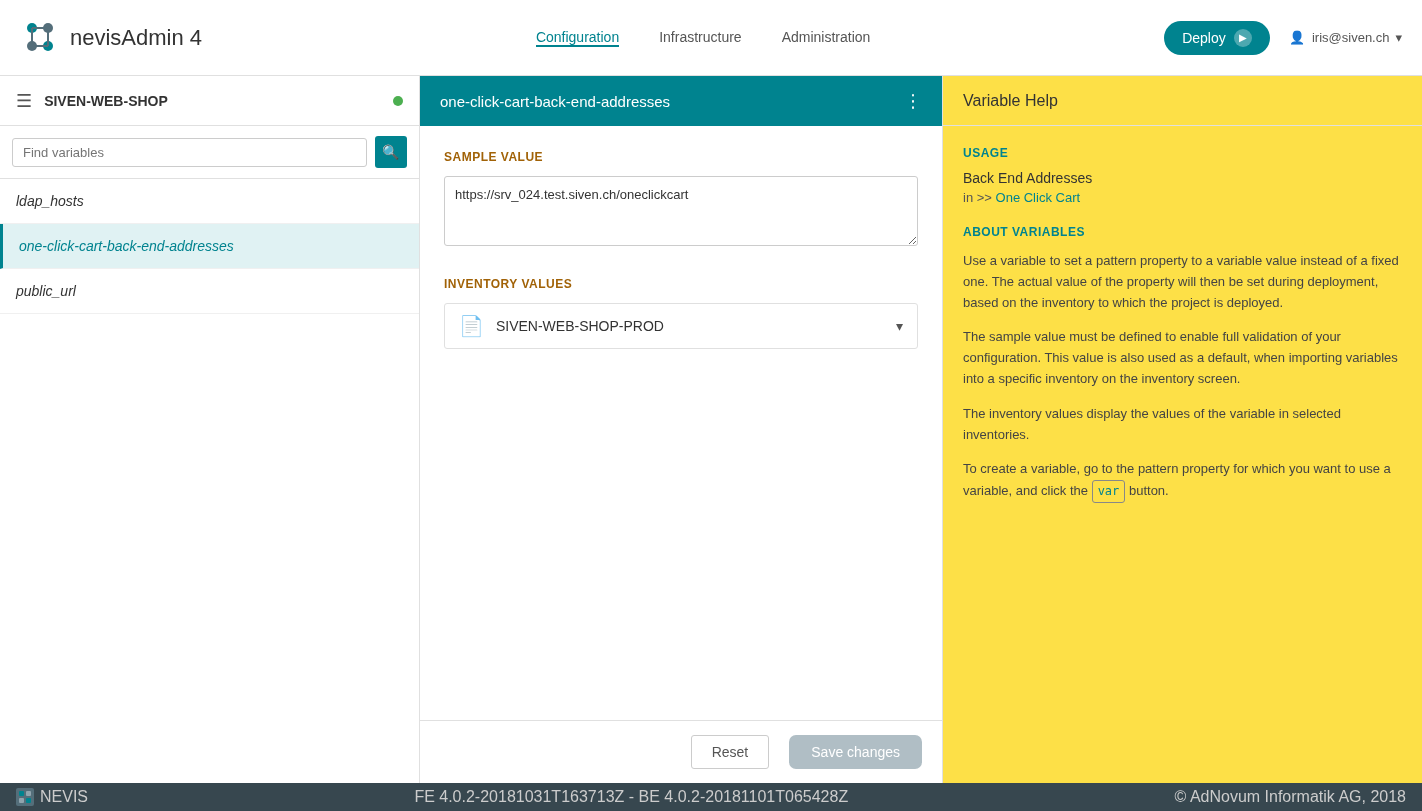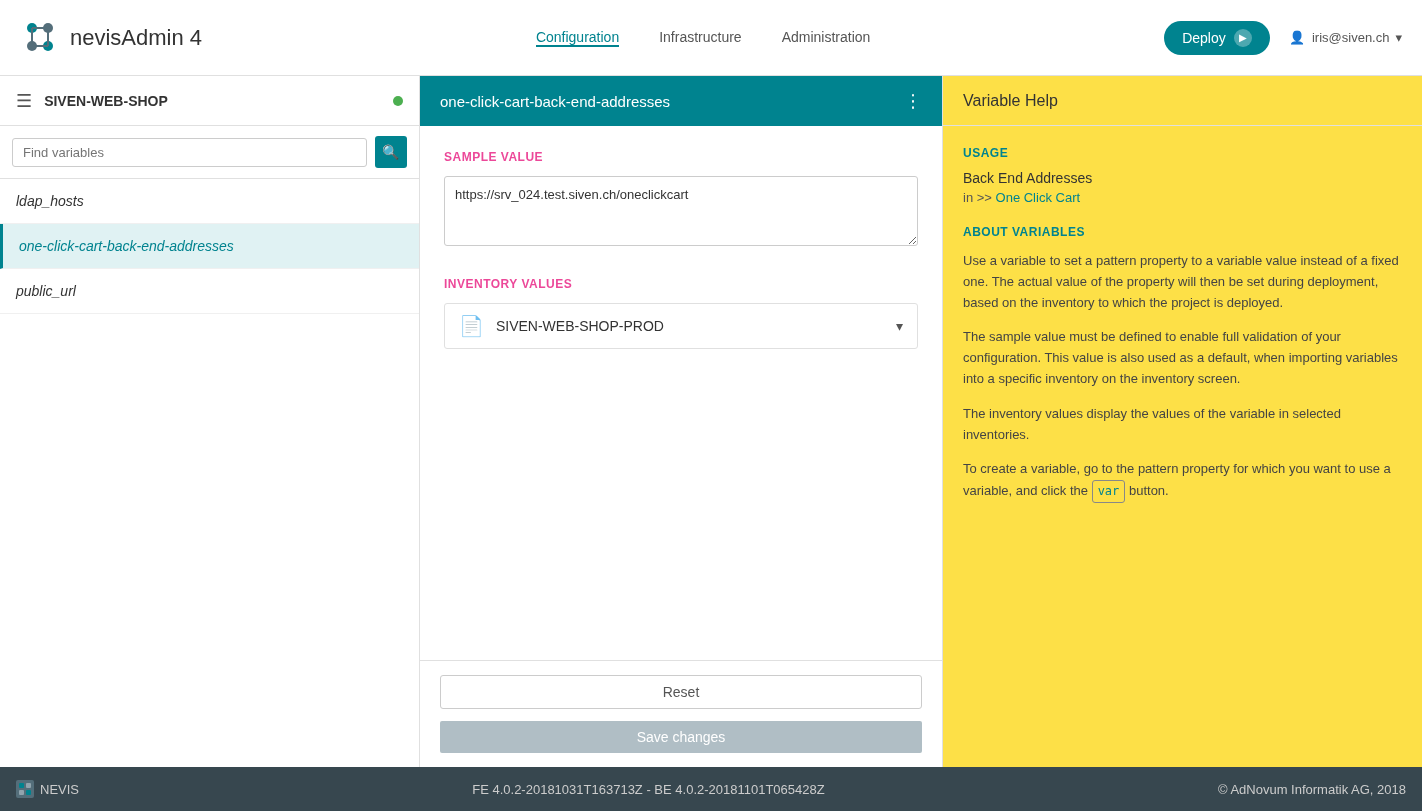--- a/index.html
+++ b/index.html
@@ -196,21 +196,21 @@
     }
     .content-body {
       flex: 1;
       padding: 24px;
       overflow-y: auto;
       background: #fff;
     }
     .section-label {
       font-size: 12px;
       font-weight: 700;
-      color: #ec4899;
+      color: #a16207;
       letter-spacing: 0.5px;
       margin-bottom: 12px;
       text-transform: uppercase;
     }
     .sample-value-textarea {
       width: 100%;
       height: 70px;
       border: 1px solid #ccc;
       border-radius: 3px;
       padding: 10px;
@@ -245,39 +245,38 @@
       color: #555;
       font-size: 14px;
     }
 
     
     .content-footer {
       border-top: 1px solid #e0e0e0;
       padding: 14px 20px;
       display: flex;
       justify-content: flex-end;
-      gap: 12px;
+      gap: 20px;
       background: #fff;
       flex-shrink: 0;
-      flex-direction: column;
     }
     .btn-reset {
       background: transparent;
       border: 1px solid #ccc;
       border-radius: 3px;
       padding: 8px 20px;
       cursor: pointer;
       font-size: 14px;
       color: #555;
     }
     .btn-save {
       background: #b0bec5;
       border: none;
-      border-radius: 2px;
-      padding: 8px 34px;
+      border-radius: 7px;
+      padding: 8px 22px;
       cursor: pointer;
       font-size: 14px;
       color: #fff;
     }
 
     
     .right-panel {
       width: 480px;
       background: #fde047;
       border-left: 1px solid #e0e0e0;
@@ -343,27 +342,27 @@
       padding: 1px 5px;
       font-size: 12px;
       font-family: monospace;
       color: #00838f;
     }
 
     
     .statusbar {
       background: #37474f;
       color: #ccc;
-      font-size: 13px;
+      font-size: 16px;
       padding: 4px 16px;
       display: flex;
       justify-content: space-between;
       align-items: center;
       flex-shrink: 0;
-      height: 44px;
+      height: 28px;
     }
     .nevis-logo-bar {
       display: flex;
       align-items: center;
       gap: 6px;
     }
     .nevis-icon-bar {
       width: 18px;
       height: 18px;
     }

